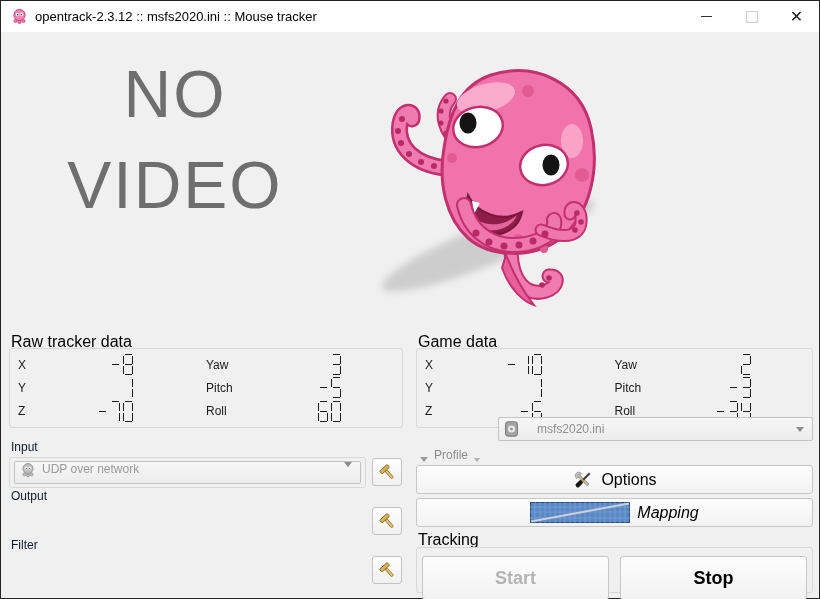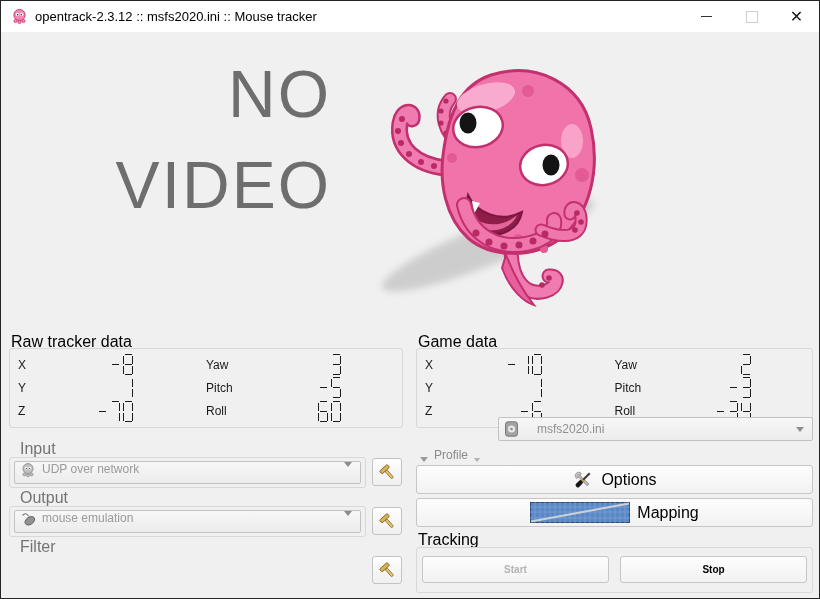--- a/index.html
+++ b/index.html
@@ -11,37 +11,37 @@
             display:flex;align-items:center;}
   .titlebar .appicon{margin-left:10px;width:17px;height:17px;flex:0 0 auto;}
   .title-text{margin-left:7px;font-size:13px;color:#000;}
   .win-controls{margin-left:auto;display:flex;height:100%;}
   .win-btn{width:45px;height:100%;display:flex;align-items:center;justify-content:center;
            font-size:15px;color:#333;cursor:default;}
   .min-glyph{display:block;width:11px;height:0;border-top:1.6px solid #333;}
   .max-glyph{display:block;width:10px;height:10px;border:1.2px solid #cfcfcf;}
   .close-glyph{font-size:16px;color:#1a1a1a;line-height:1;}
   
-  .no-video{position:absolute;left:18px;top:48px;width:312px;text-align:right;
+  .no-video{position:absolute;left:18px;top:48px;width:312px;text-align:center;
             color:#6e6e6e;font-size:66px;line-height:91px;letter-spacing:2px;}
   
   .octo{position:absolute;left:375px;top:52px;}
   
   .glabel{position:absolute;font-size:16px;color:#000;}
   .gbox{position:absolute;border:1px solid #d8d8d8;border-radius:3px;background:#f0f0f0;
         box-sizing:border-box;display:flex;}
   .gcol{width:50%;display:flex;flex-direction:column;justify-content:space-around;padding:4px 0;}
   .lcd-row{display:flex;align-items:center;height:23px;}
   .lcd-label{font-size:12px;color:#1a1a1a;}
   .col-l .lcd-label{padding-left:8px;}
   .lcd-wrap{margin-left:auto;display:flex;}
   .col-l .lcd-wrap{margin-right:70px;}
   .col-r .lcd-wrap{margin-right:58px;}
   
-  .io-label{position:absolute;font-size:16px;color:#737373;margin-left:9px;}
+  .io-label{position:absolute;font-size:12px;color:#0f172a;}
   .io-frame{position:absolute;width:357px;height:31px;border:1px solid #d8d8d8;border-radius:3px;
             box-sizing:border-box;}
   .combo{position:absolute;left:4px;top:3px;right:4px;height:23px;box-sizing:border-box;
          border:1px solid #c2c2c2;border-radius:2px;
          background:linear-gradient(#f7f7f7,#ececec);
          display:flex;align-items:flex-start;}
   .combo .cicon{margin-left:5px;flex:0 0 auto;display:flex;}
   .combo .ctext{margin-left:6px;font-size:12px;color:#9a9a9a;white-space:nowrap;overflow:hidden;}
   .combo .arrow{margin-left:auto;margin-right:8px;width:0;height:0;
                 border-left:4px solid transparent;border-right:4px solid transparent;
@@ -59,23 +59,23 @@
                      border-top:4px solid #b0b0b0;margin-left:6px;margin-top:6px;}
   .profile-combo{position:absolute;left:497px;top:416px;width:315px;height:24px;box-sizing:border-box;
                  border:1px solid #c2c2c2;border-radius:2px;background:linear-gradient(#f7f7f7,#ececec);
                  display:flex;align-items:center;gap:12px;}
   .big-btn{position:absolute;left:415px;width:397px;height:29px;box-sizing:border-box;
            border:1px solid #c6c6c6;border-radius:3px;background:linear-gradient(#fdfdfd,#f2f2f2);
            display:flex;align-items:center;justify-content:center;font-size:16px;color:#000;}
   .big-btn .blabel{margin-left:7px;}
   .track-frame{position:absolute;left:415px;top:546px;width:397px;height:46px;box-sizing:border-box;
                border:1px solid #d8d8d8;border-radius:3px;}
-  .track-btn{position:absolute;top:8px;width:187px;height:27px;box-sizing:border-box;
+  .track-btn{position:absolute;top:8px;width:187px;height:44px;box-sizing:border-box;
              border:1px solid #c6c6c6;border-radius:3px;background:linear-gradient(#fdfdfd,#f2f2f2);
-             display:flex;align-items:center;justify-content:center;font-size:10px;font-weight:bold;}
+             display:flex;align-items:center;justify-content:center;font-size:18px;font-weight:bold;}
   .track-start{left:5px;color:#b3b3b3;}
   .track-stop{left:203px;color:#000;}
 </style>
 </head>
 <body>
 
 <div class="window">
 
   <div class="titlebar">
     <svg class="appicon" viewBox="0 0 17 17">
@@ -383,32 +383,20 @@
   <div class="tool-btn" style="left:371px;top:457px;">
     <svg width="17" height="17" viewBox="0 0 17 17">
       <g transform="rotate(-42 8.5 8.5)">
         <rect x="7.3" y="6" width="2.6" height="10" rx="1" fill="#e3c27a" stroke="#8a6a20" stroke-width="0.8"></rect>
         <rect x="3.4" y="2.2" width="10.2" height="3.8" rx="1" fill="#d6b25c" stroke="#7a5c16" stroke-width="0.8"></rect>
       </g>
     </svg>
   </div>
 
   <div class="io-label" style="left:10px;top:488px;">Output</div>
-  <div class="io-frame" style="left:8px;top:505px;">
-    <div class="combo">
-      <span class="cicon">
-        <svg width="16" height="16" viewBox="0 0 16 16">
-          <path d="M2.5 4.5 Q6 0.8 8.6 5.2" fill="none" stroke="#777" stroke-width="1.1"></path>
-          <ellipse cx="9.8" cy="9.8" rx="5.3" ry="3.6" transform="rotate(-35 9.8 9.8)" fill="#929292" stroke="#5f5f5f" stroke-width="0.9"></ellipse>
-        </svg>
-        </span>
-      <span class="ctext">mouse emulation</span>
-      <span class="arrow"></span>
-    </div>
-  </div>
   <div class="tool-btn" style="left:371px;top:506px;">
     <svg width="17" height="17" viewBox="0 0 17 17">
       <g transform="rotate(-42 8.5 8.5)">
         <rect x="7.3" y="6" width="2.6" height="10" rx="1" fill="#e3c27a" stroke="#8a6a20" stroke-width="0.8"></rect>
         <rect x="3.4" y="2.2" width="10.2" height="3.8" rx="1" fill="#d6b25c" stroke="#7a5c16" stroke-width="0.8"></rect>
       </g>
     </svg>
   </div>
 
   <div class="io-label" style="left:10px;top:537px;">Filter</div>
@@ -446,21 +434,21 @@
       </g>
       <g transform="rotate(45 11 11)">
         <rect x="10" y="1.5" width="2" height="9.5" fill="#3a3a3a"></rect>
         <rect x="9" y="10.6" width="4" height="2" fill="#c49a3c"></rect>
         <rect x="8.8" y="12.4" width="4.4" height="8" rx="1.8" fill="#161616"></rect>
       </g>
     </svg>
     <span class="blabel">Options</span>
   </div>
 
-  <div class="big-btn" style="top:497px;">
+  <div class="big-btn" style="top:497px;font-style:italic;">
     <svg width="100" height="21" viewBox="0 0 100 21">
       <rect x="0.5" y="0.5" width="99" height="20" fill="#5a87c6" stroke="#2e4d79" stroke-width="1"></rect>
       <g stroke="#7fa4d6" stroke-width="0.7">
         <path d="M5 0 V21 M10 0 V21 M15 0 V21 M20 0 V21 M25 0 V21 M30 0 V21 M35 0 V21 M40 0 V21 M45 0 V21 M50 0 V21 M55 0 V21 M60 0 V21 M65 0 V21 M70 0 V21 M75 0 V21 M80 0 V21 M85 0 V21 M90 0 V21 M95 0 V21"></path>
         <path d="M0 5 H100 M0 10 H100 M0 16 H100"></path>
       </g>
       <line x1="1" y1="19.5" x2="99" y2="1.5" stroke="#ccd1d8" stroke-width="2"></line>
     </svg>
     <span class="blabel">Mapping</span>
   </div>

